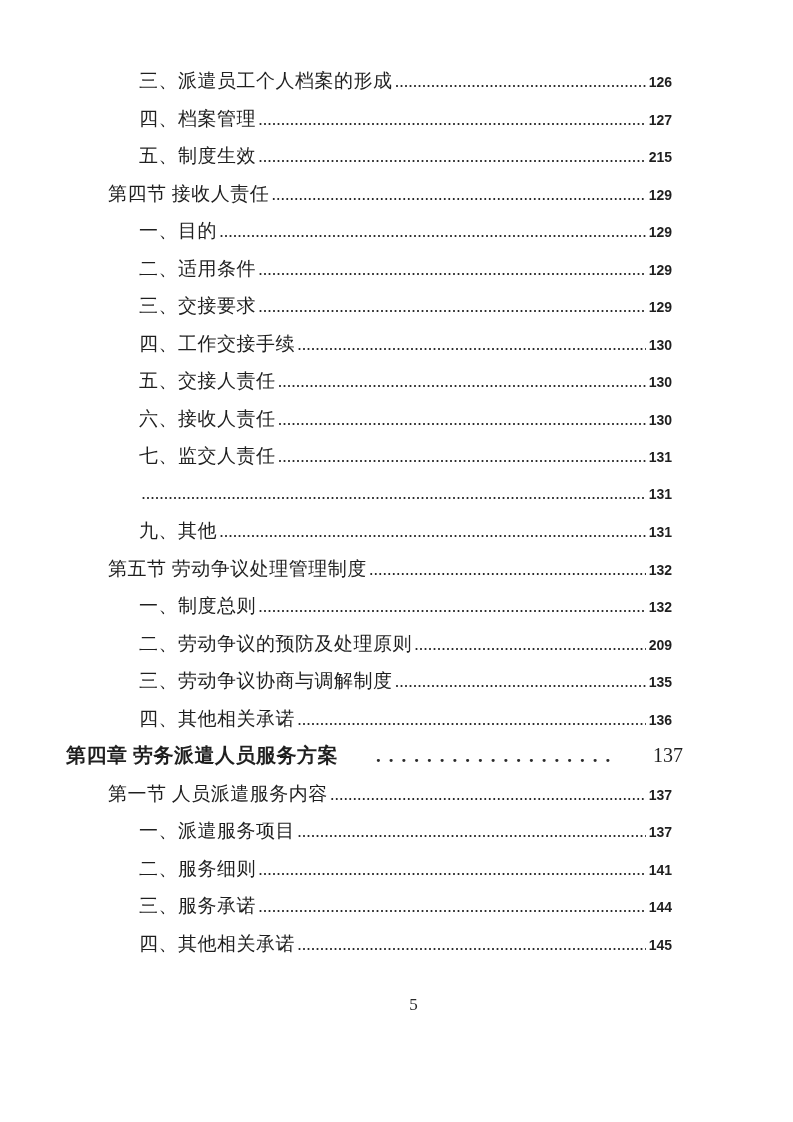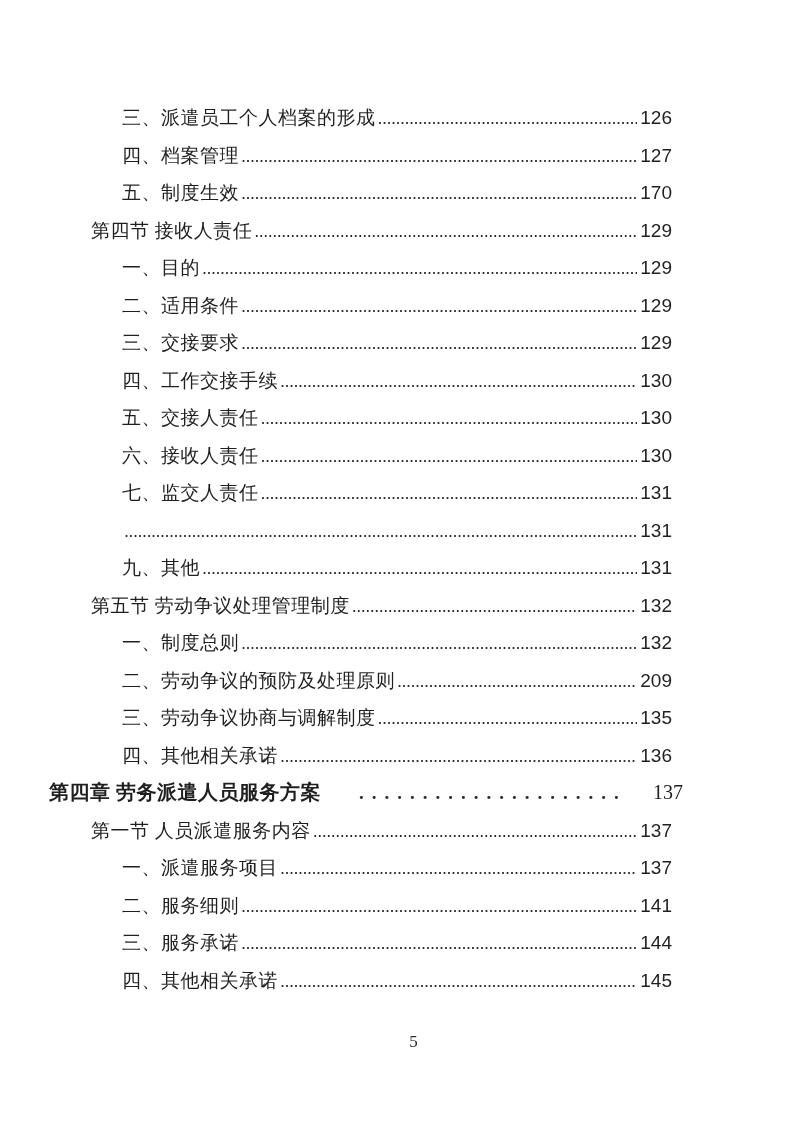--- a/index.html
+++ b/index.html
@@ -11,22 +11,22 @@
     position: relative;
     width: 793px;
     height: 1122px;
     margin: 0 auto;
     background: #ffffff;
     overflow: hidden;
     font-family: "Liberation Serif", "DejaVu Serif", serif;
     color: #1f1f1f;
   }
   .toc {
-    padding-top: 99px;
-    margin-left: 49px;
+    padding-top: 62px;
+    margin-left: 66px;
     margin-right: 121px;
   }
   .toc-row {
     display: flex;
     align-items: baseline;
     height: 37.5px;
     line-height: 37.5px;
     font-size: 19px;
     white-space: nowrap;
   }
@@ -39,21 +39,22 @@
     overflow: hidden;
     margin: 0 3px 0 2px;
     font-family: "Liberation Sans", "DejaVu Sans", sans-serif;
     font-size: 18px;
     letter-spacing: -0.5px;
     color: #2a2a2a;
   }
   .toc-row .num {
     flex: 0 0 auto;
     font-family: "Liberation Sans", "DejaVu Sans", sans-serif;
-    font-size: 19px;
+    font-size: 14px;
+    font-weight: bold;
   }
   
   .toc-row.l1 {
     font-weight: bold;
     font-size: 20px;
     margin-right: -11px;
     gap: 28px;
   }
   .toc-row.l1 .dots {
     font-family: "Liberation Serif", "DejaVu Serif", serif;
@@ -96,21 +97,21 @@
     <span class="num">126</span>
   </div>
       <div class="toc-row l3">
     <span class="label">四、档案管理</span>
     <span class="dots">........................................................................................................................................................................................................</span>
     <span class="num">127</span>
   </div>
       <div class="toc-row l3">
     <span class="label">五、制度生效</span>
     <span class="dots">........................................................................................................................................................................................................</span>
-    <span class="num">170</span>
+    <span class="num">215</span>
   </div>
       <div class="toc-row l2">
     <span class="label">第四节 接收人责任</span>
     <span class="dots">........................................................................................................................................................................................................</span>
     <span class="num">129</span>
   </div>
       <div class="toc-row l3">
     <span class="label">一、目的</span>
     <span class="dots">........................................................................................................................................................................................................</span>
     <span class="num">129</span>

